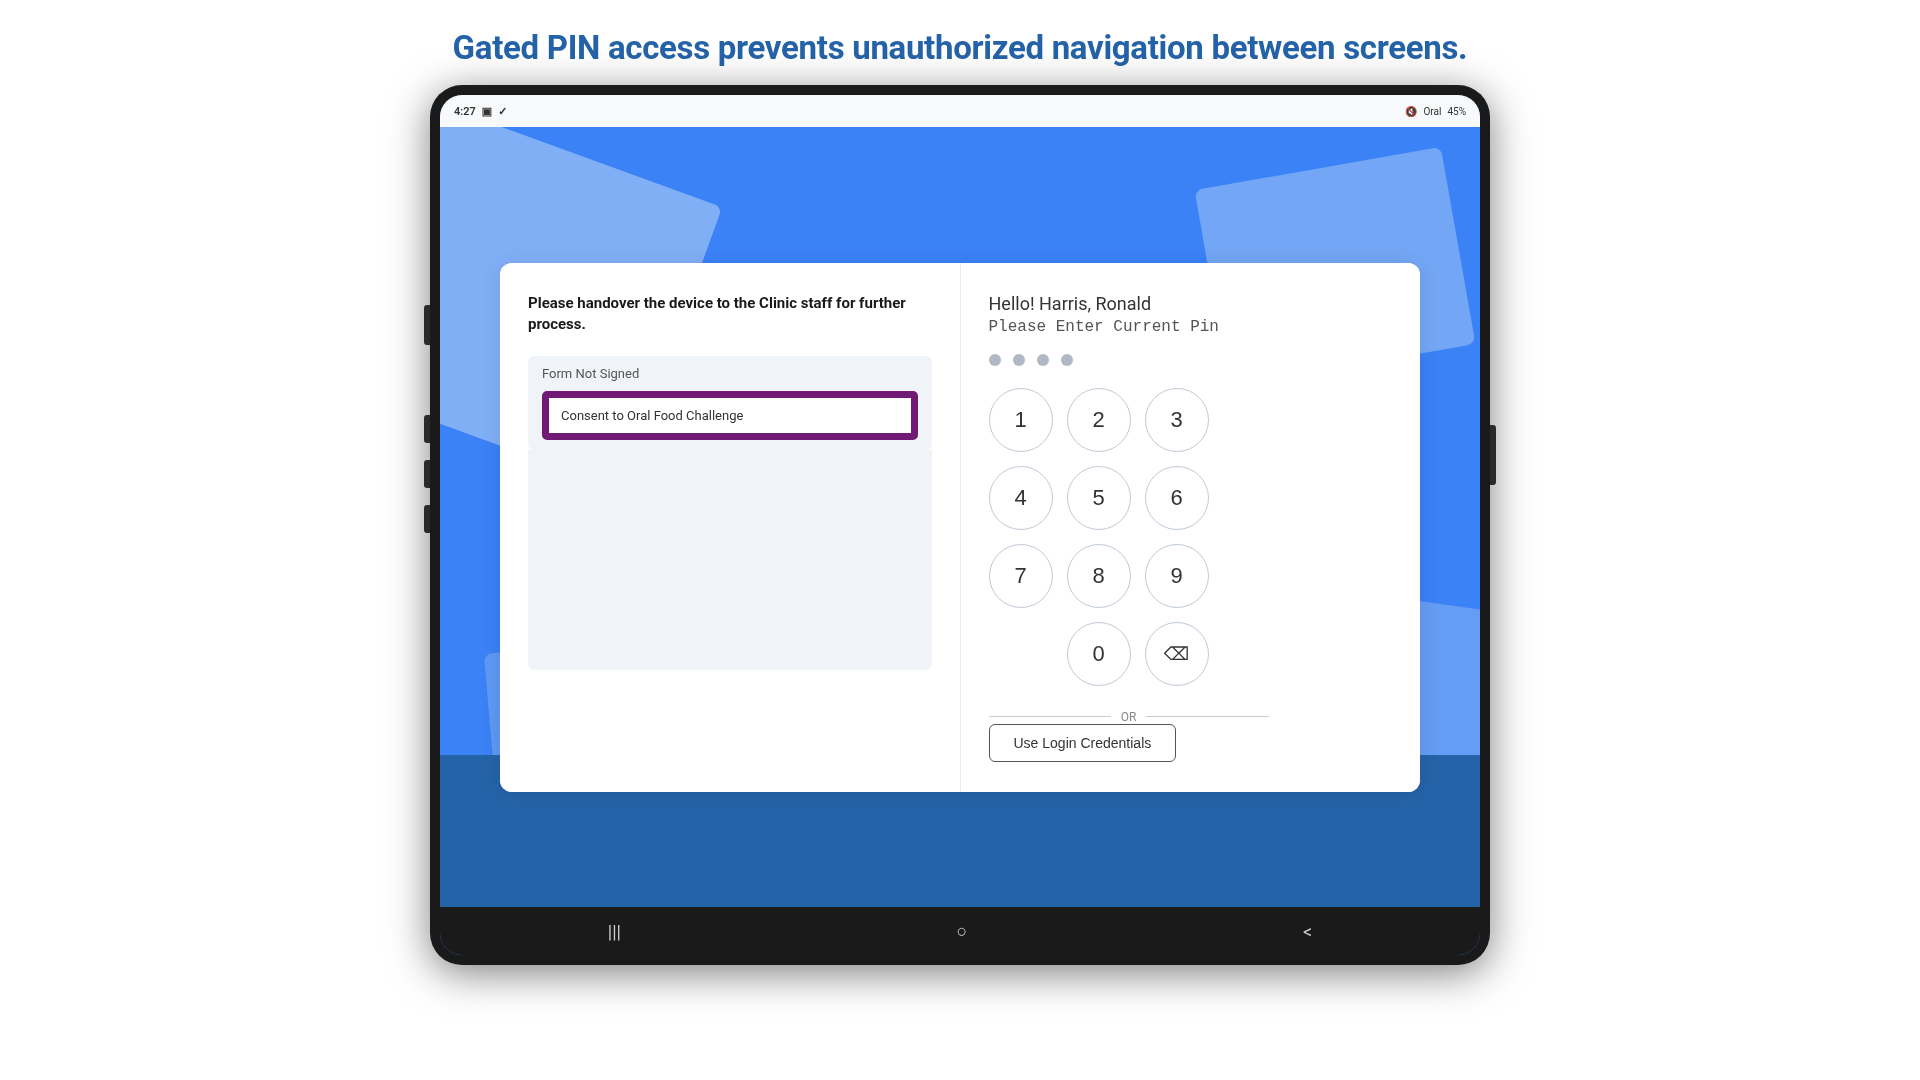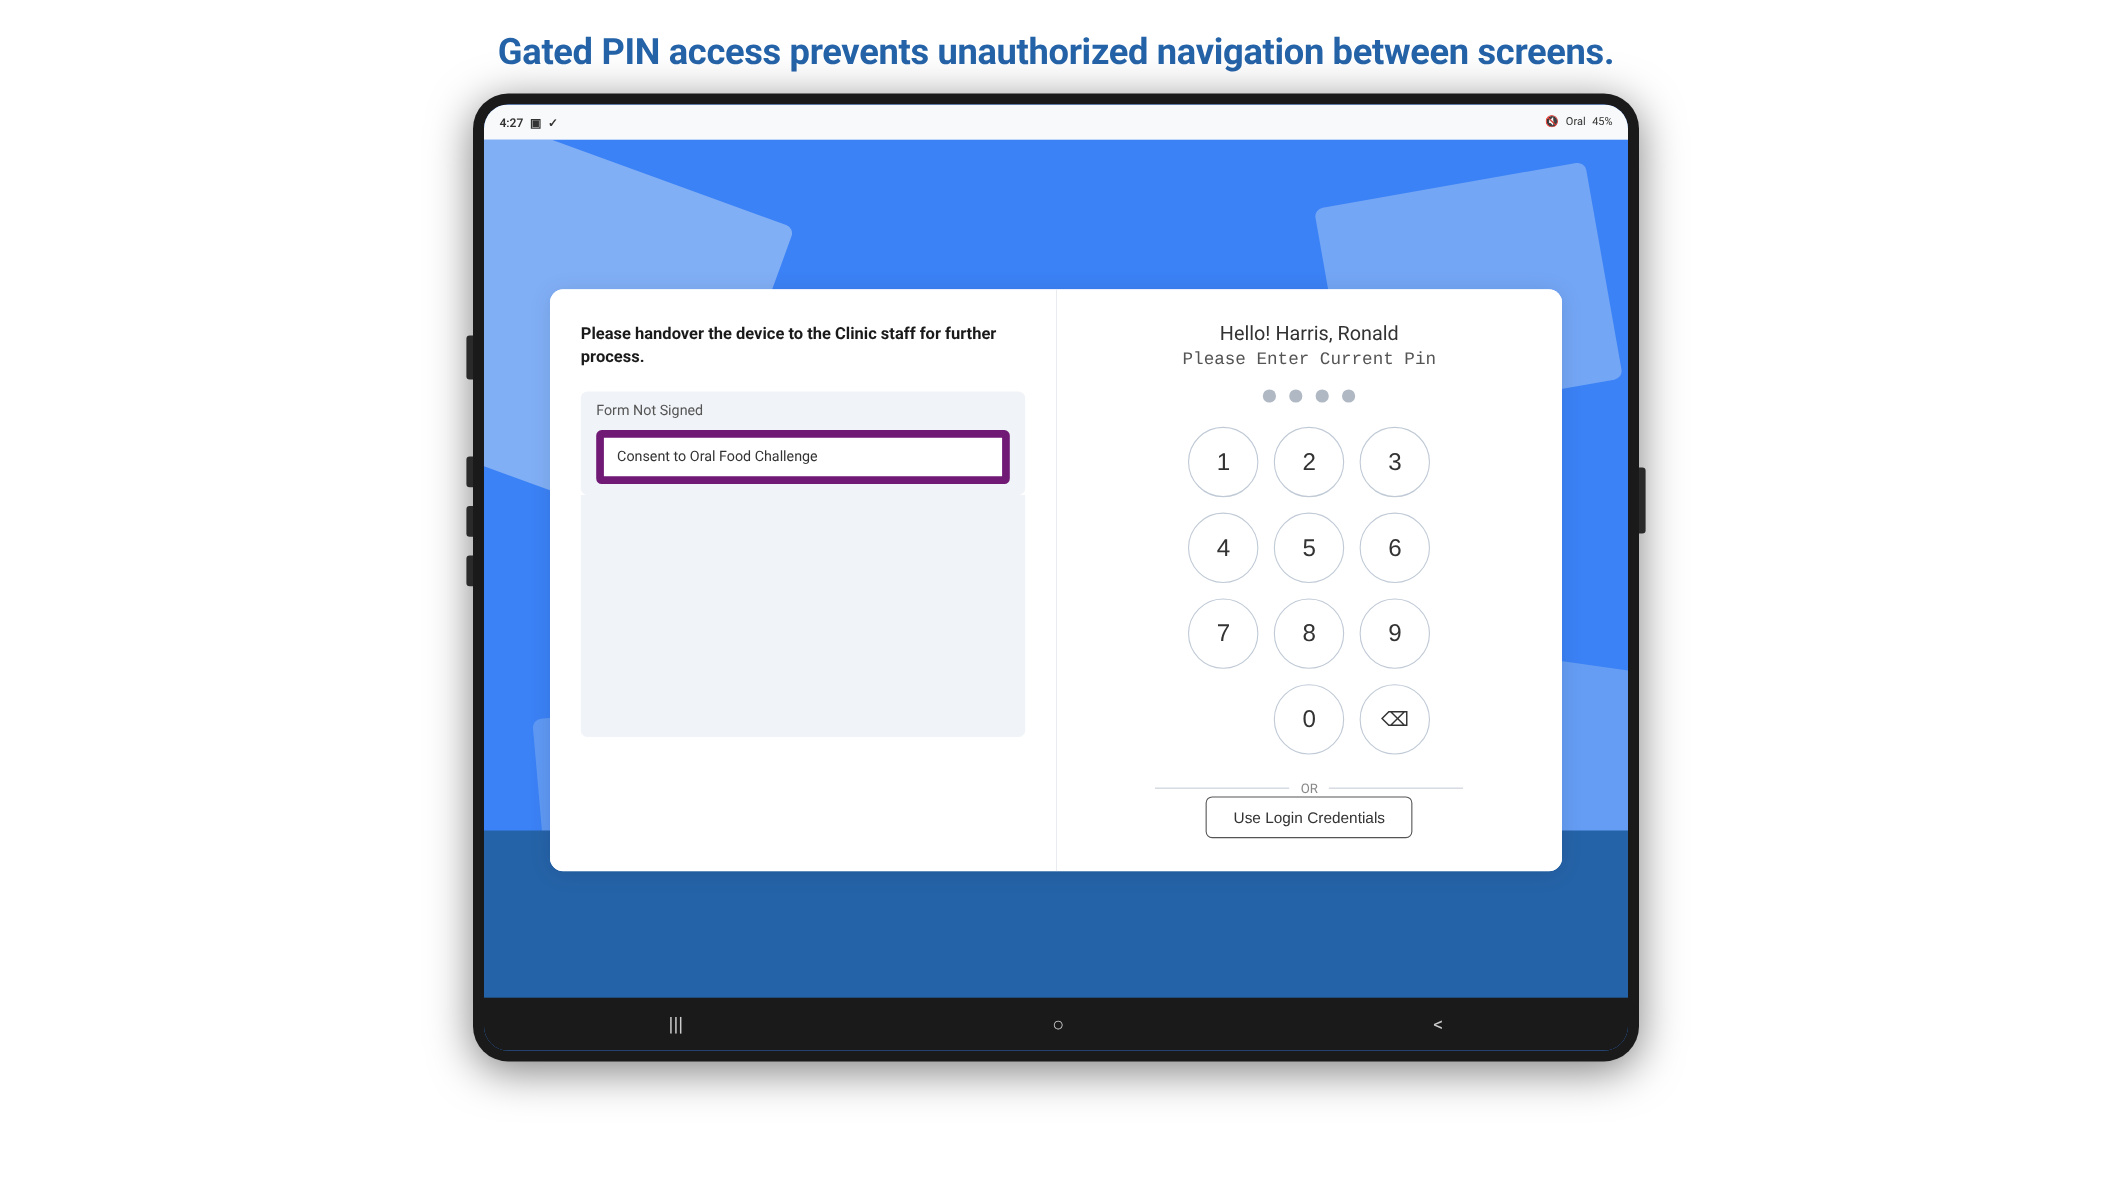--- a/index.html
+++ b/index.html
@@ -268,21 +268,21 @@
       border-radius: 0 0 6px 6px;
       margin-top: -2px;
     }
 
     
     .right-panel {
       flex: 1;
       padding: 30px 28px;
       display: flex;
       flex-direction: column;
-      align-items: center;
+      align-items: flex-start;
       background: white;
     }
 
     .hello-name {
       font-size: 18px;
       color: #333;
       margin-bottom: 4px;
     }
 
     .enter-pin-text {

